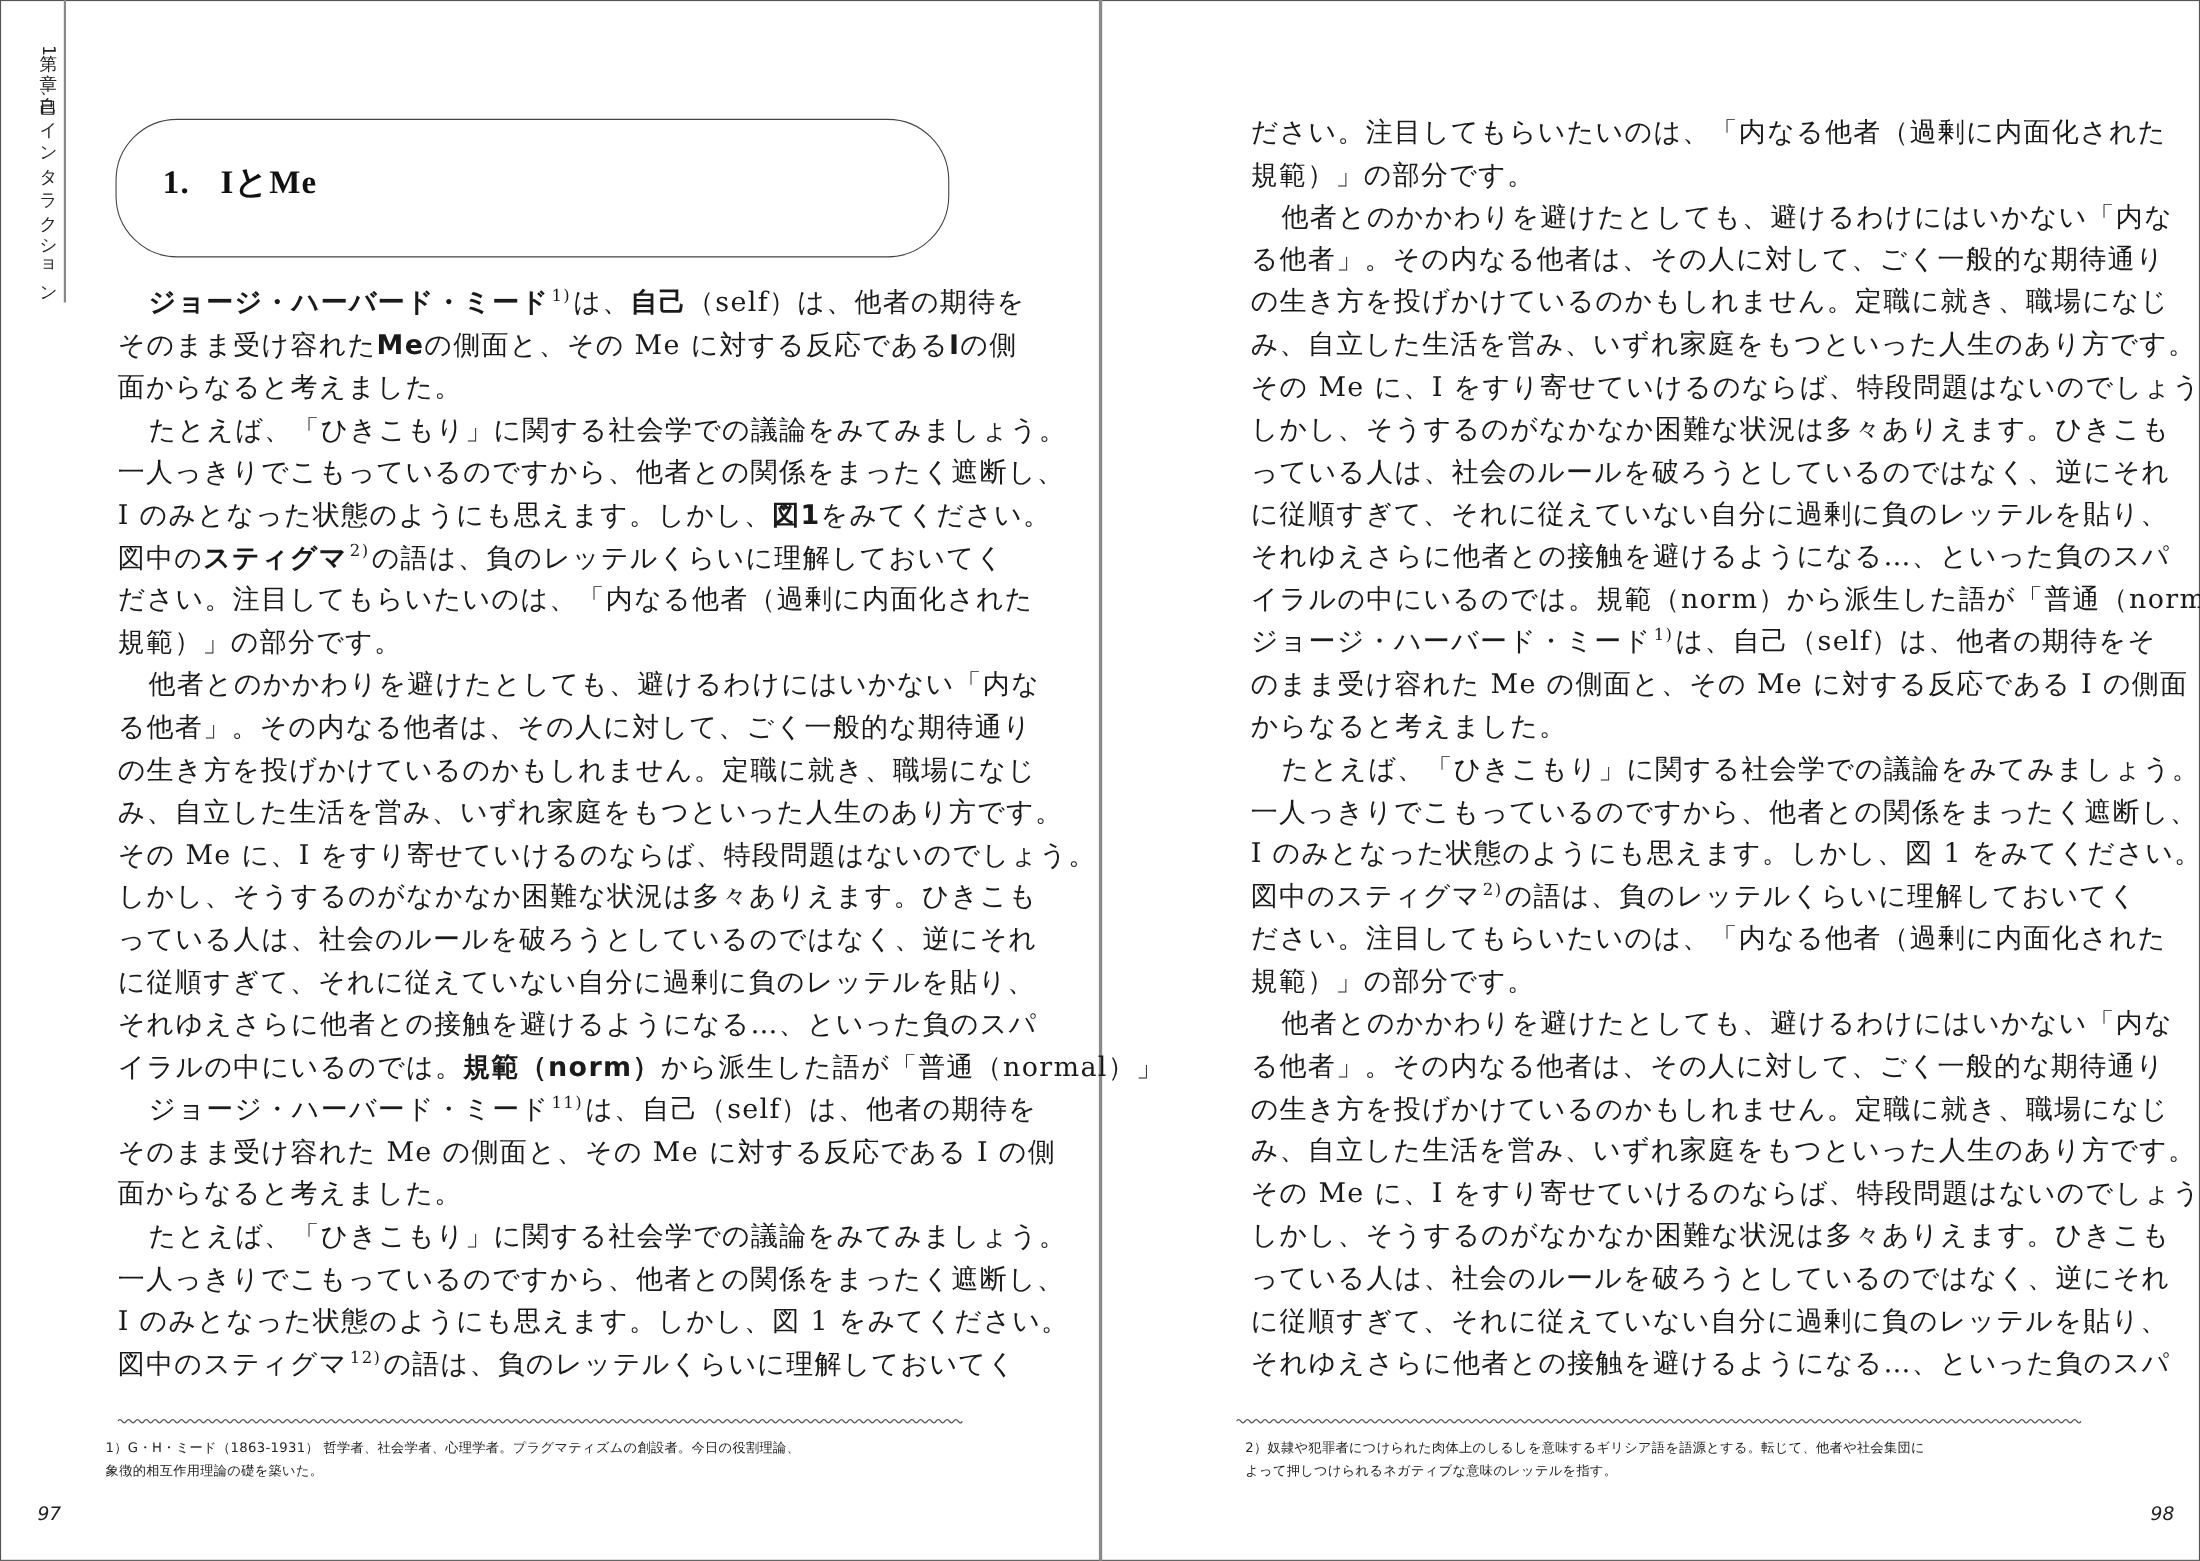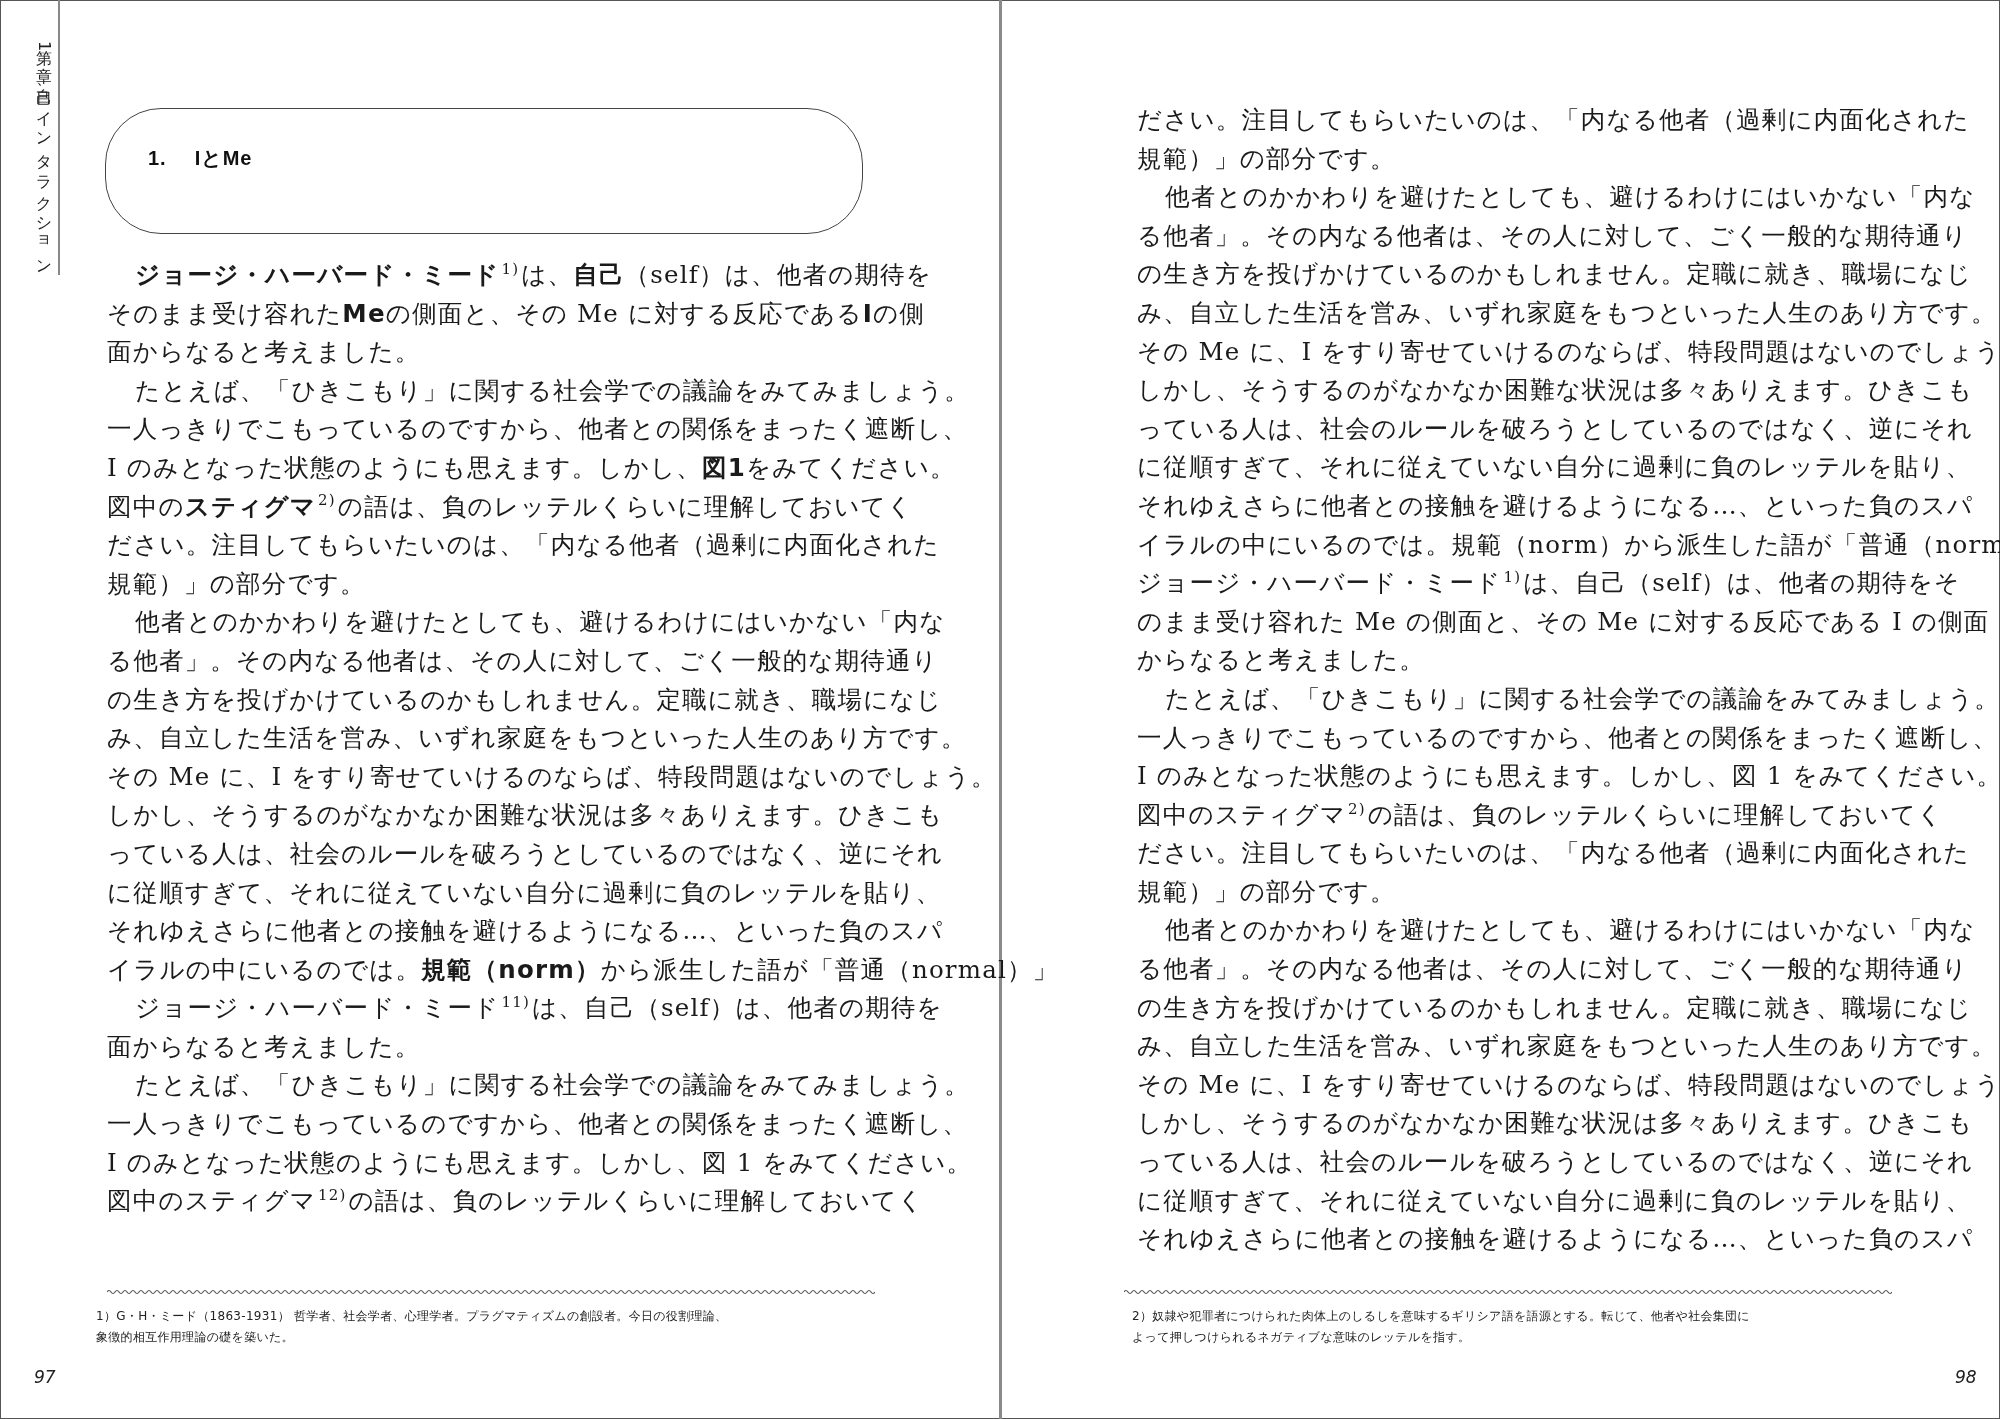--- a/index.html
+++ b/index.html
@@ -11,22 +11,22 @@
   .page-left { left:0; width:999px; }
   .page-right { left:1002px; width:998px; }
 
   .chapter-rule { position:absolute; left:58px; top:0; width:2px; height:275px; background:#888; }
   .chapter-label { position:absolute; left:30px; top:38px; width:24px; writing-mode:vertical-rl;
                    font-family:"DejaVu Sans","Liberation Sans",sans-serif; font-size:16px; letter-spacing:3px; color:#222; }
   .chapter-label .gap { display:inline-block; height:18px; }
 
   .heading-box { position:absolute; left:105px; top:108px; width:758px; height:126px;
                  border:1.5px solid #444; border-radius:56px; box-sizing:border-box; }
-  .heading-text { position:absolute; left:42px; top:36px; font-family:Liberation Sans, sans-serif;
-                  font-size:20px; font-weight:bold; letter-spacing:1px; color:#111; }
+  .heading-text { position:absolute; left:42px; top:36px; font-family:Liberation Serif, serif;
+                  font-size:30px; font-weight:bold; letter-spacing:1px; color:#111; }
   .heading-text .num { margin-right:28px; }
 
   .body-text { position:absolute; font-size:24.5px; line-height:38.6px; letter-spacing:1.2px; white-space:nowrap; }
   .left-body { left:107px; top:256px; }
   .right-body { left:1137px; top:101px; }
   .line { display:block; height:38.6px; }
   .ind { padding-left:28px; }
   b, .bold { font-family:"DejaVu Sans","Liberation Sans",sans-serif; font-weight:bold; }
   sup { font-size:15px; vertical-align:super; line-height:0; margin:0 2px; }
 
@@ -71,20 +71,21 @@
       <div class="line"><span>る他者」。その内なる他者は、その人に対して、ごく一般的な期待通り</span></div>
       <div class="line"><span>の生き方を投げかけているのかもしれません。定職に就き、職場になじ</span></div>
       <div class="line"><span>み、自立した生活を営み、いずれ家庭をもつといった人生のあり方です。</span></div>
       <div class="line"><span>その Me に、I をすり寄せていけるのならば、特段問題はないのでしょう。</span></div>
       <div class="line"><span>しかし、そうするのがなかなか困難な状況は多々ありえます。ひきこも</span></div>
       <div class="line"><span>っている人は、社会のルールを破ろうとしているのではなく、逆にそれ</span></div>
       <div class="line"><span>に従順すぎて、それに従えていない自分に過剰に負のレッテルを貼り、</span></div>
       <div class="line"><span>それゆえさらに他者との接触を避けるようになる…、といった負のスパ</span></div>
       <div class="line"><span>イラルの中にいるのでは。</span><span class="bold">規範（norm）</span><span>から派生した語が「普通（normal）」</span></div>
       <div class="line ind"><span>ジョージ・ハーバード・ミード</span><sup>11)</sup><span>は、自己（self）は、他者の期待を</span></div>
+      <div class="line"><span>そのまま受け容れた Me の側面と、その Me に対する反応である I の側</span></div>
       <div class="line"><span>面からなると考えました。</span></div>
       <div class="line ind"><span>たとえば、「ひきこもり」に関する社会学での議論をみてみましょう。</span></div>
       <div class="line"><span>一人っきりでこもっているのですから、他者との関係をまったく遮断し、</span></div>
       <div class="line"><span>I のみとなった状態のようにも思えます。しかし、図 1 をみてください。</span></div>
       <div class="line"><span>図中のスティグマ</span><sup>12)</sup><span>の語は、負のレッテルくらいに理解しておいてく</span></div>
     </div>
 
   <svg class="wave" style="left:107px;width:768px;" viewBox="0 0 768 12" preserveAspectRatio="none">
     <path id="wave-left" fill="none" stroke="#555" stroke-width="1.2" d="M0 6 Q2 3 4 6 T8 6 Q10 3 12 6 T16 6 Q18 3 20 6 T24 6 Q26 3 28 6 T32 6 Q34 3 36 6 T40 6 Q42 3 44 6 T48 6 Q50 3 52 6 T56 6 Q58 3 60 6 T64 6 Q66 3 68 6 T72 6 Q74 3 76 6 T80 6 Q82 3 84 6 T88 6 Q90 3 92 6 T96 6 Q98 3 100 6 T104 6 Q106 3 108 6 T112 6 Q114 3 116 6 T120 6 Q122 3 124 6 T128 6 Q130 3 132 6 T136 6 Q138 3 140 6 T144 6 Q146 3 148 6 T152 6 Q154 3 156 6 T160 6 Q162 3 164 6 T168 6 Q170 3 172 6 T176 6 Q178 3 180 6 T184 6 Q186 3 188 6 T192 6 Q194 3 196 6 T200 6 Q202 3 204 6 T208 6 Q210 3 212 6 T216 6 Q218 3 220 6 T224 6 Q226 3 228 6 T232 6 Q234 3 236 6 T240 6 Q242 3 244 6 T248 6 Q250 3 252 6 T256 6 Q258 3 260 6 T264 6 Q266 3 268 6 T272 6 Q274 3 276 6 T280 6 Q282 3 284 6 T288 6 Q290 3 292 6 T296 6 Q298 3 300 6 T304 6 Q306 3 308 6 T312 6 Q314 3 316 6 T320 6 Q322 3 324 6 T328 6 Q330 3 332 6 T336 6 Q338 3 340 6 T344 6 Q346 3 348 6 T352 6 Q354 3 356 6 T360 6 Q362 3 364 6 T368 6 Q370 3 372 6 T376 6 Q378 3 380 6 T384 6 Q386 3 388 6 T392 6 Q394 3 396 6 T400 6 Q402 3 404 6 T408 6 Q410 3 412 6 T416 6 Q418 3 420 6 T424 6 Q426 3 428 6 T432 6 Q434 3 436 6 T440 6 Q442 3 444 6 T448 6 Q450 3 452 6 T456 6 Q458 3 460 6 T464 6 Q466 3 468 6 T472 6 Q474 3 476 6 T480 6 Q482 3 484 6 T488 6 Q490 3 492 6 T496 6 Q498 3 500 6 T504 6 Q506 3 508 6 T512 6 Q514 3 516 6 T520 6 Q522 3 524 6 T528 6 Q530 3 532 6 T536 6 Q538 3 540 6 T544 6 Q546 3 548 6 T552 6 Q554 3 556 6 T560 6 Q562 3 564 6 T568 6 Q570 3 572 6 T576 6 Q578 3 580 6 T584 6 Q586 3 588 6 T592 6 Q594 3 596 6 T600 6 Q602 3 604 6 T608 6 Q610 3 612 6 T616 6 Q618 3 620 6 T624 6 Q626 3 628 6 T632 6 Q634 3 636 6 T640 6 Q642 3 644 6 T648 6 Q650 3 652 6 T656 6 Q658 3 660 6 T664 6 Q666 3 668 6 T672 6 Q674 3 676 6 T680 6 Q682 3 684 6 T688 6 Q690 3 692 6 T696 6 Q698 3 700 6 T704 6 Q706 3 708 6 T712 6 Q714 3 716 6 T720 6 Q722 3 724 6 T728 6 Q730 3 732 6 T736 6 Q738 3 740 6 T744 6 Q746 3 748 6 T752 6 Q754 3 756 6 T760 6 Q762 3 764 6 T768 6"></path>
   </svg>

